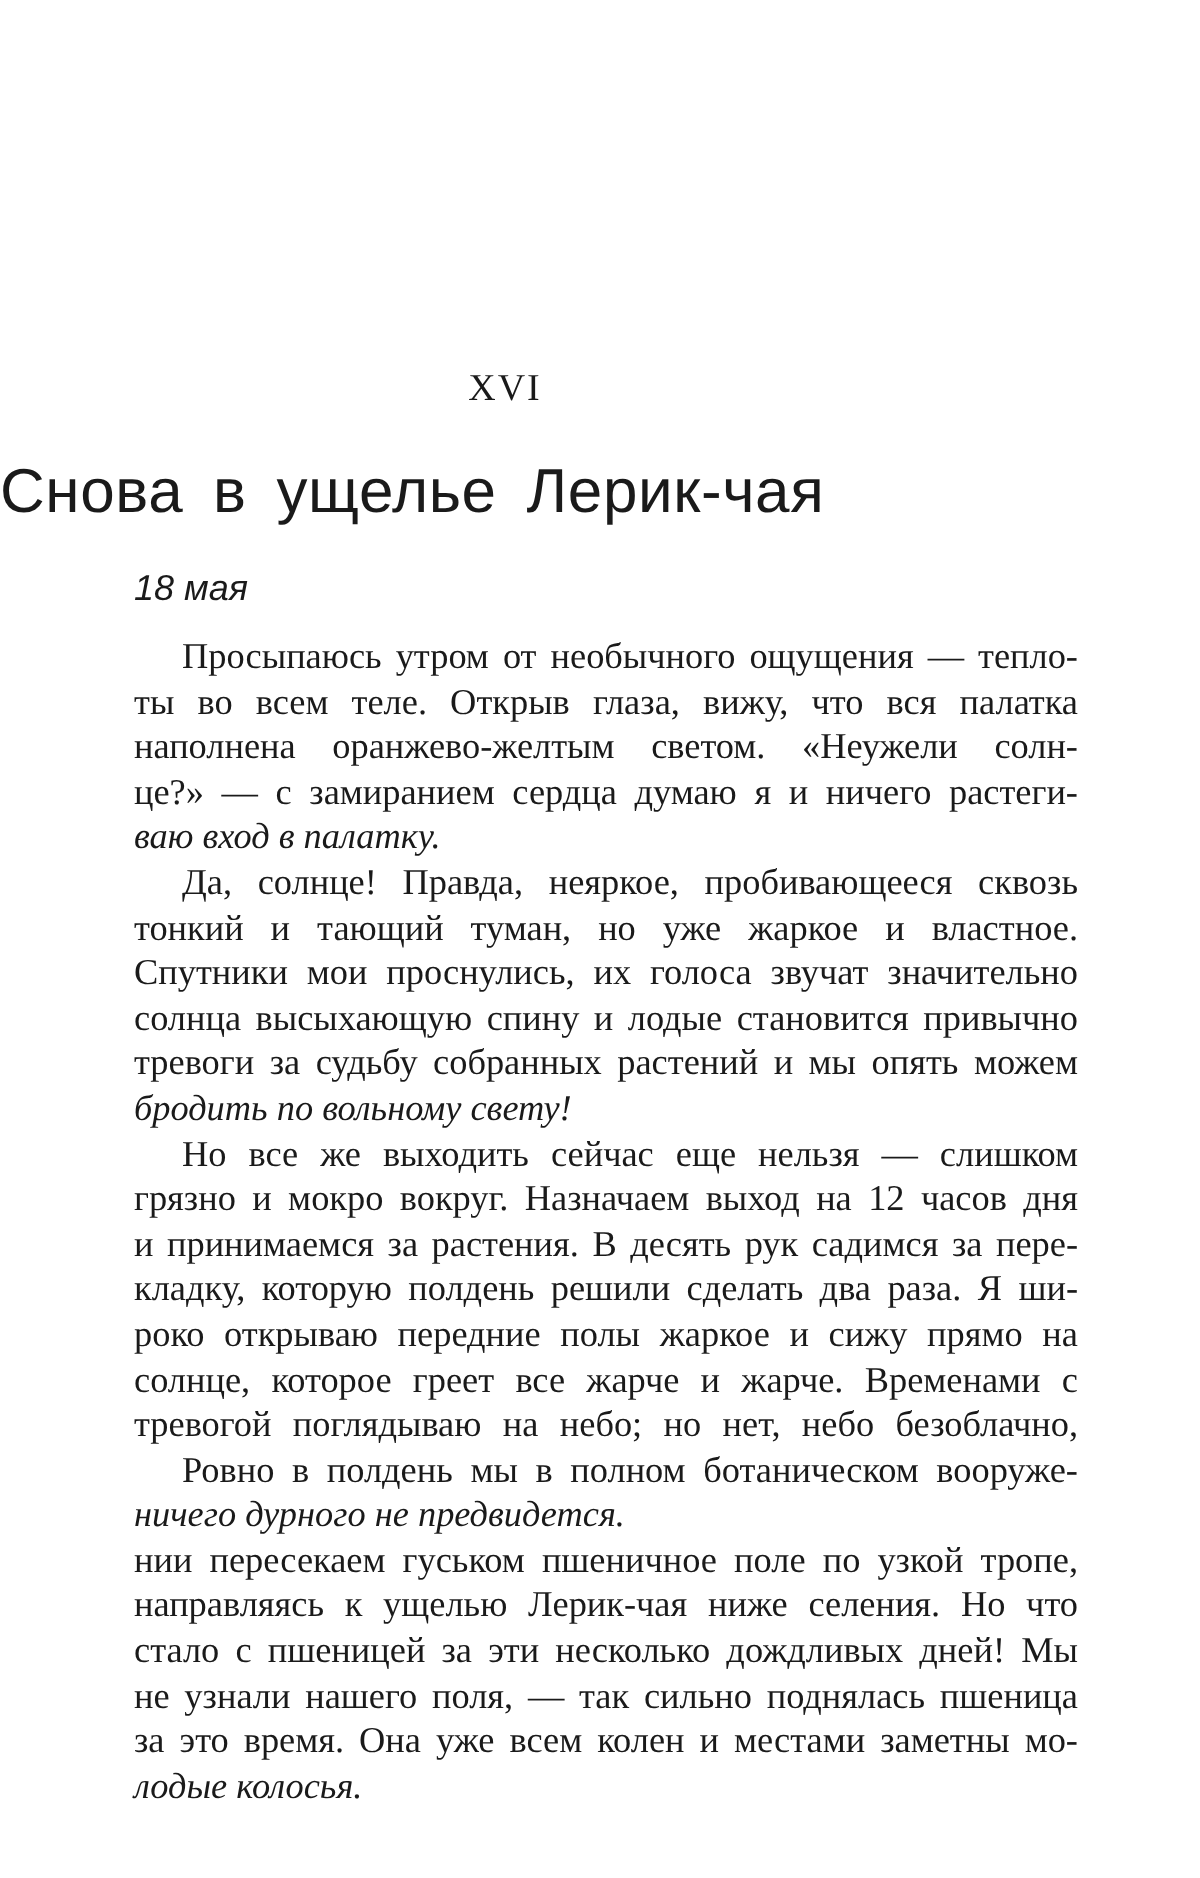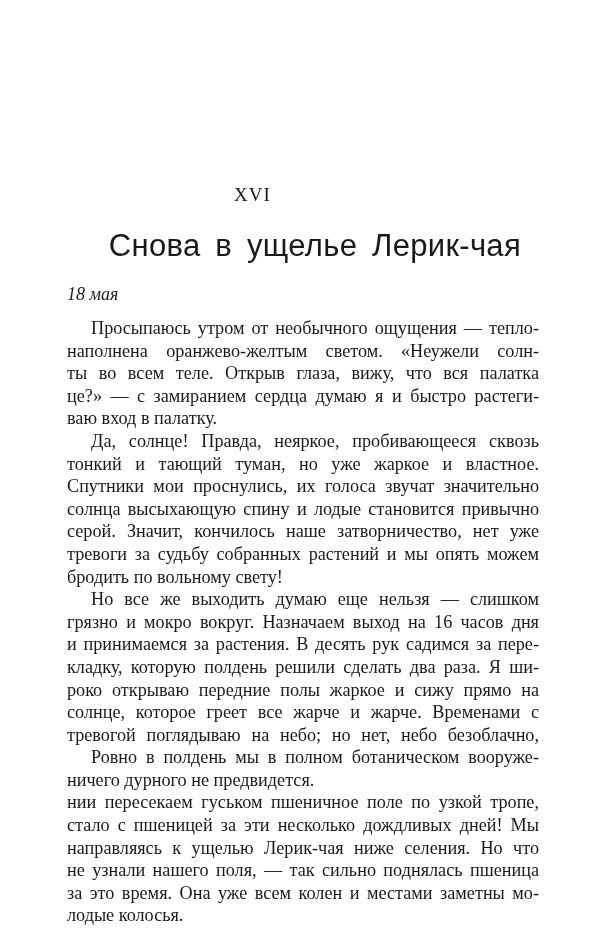--- a/index.html
+++ b/index.html
@@ -28,34 +28,34 @@
       width: 505px;
       text-align: center;
       font-family: "Liberation Serif", "DejaVu Serif", serif;
       font-size: 19px;
       letter-spacing: 1px;
       line-height: 24px;
     }
     .chapter-title {
       position: absolute;
       top: 226px;
-      left: 12px;
+      left: 0;
       width: 509px;
-      text-align: right;
+      text-align: left;
       font-family: "Liberation Sans", "DejaVu Sans", sans-serif;
       font-size: 31px;
       line-height: 40px;
       word-spacing: 6px;
       letter-spacing: 0.3px;
     }
     .entry-date {
       position: absolute;
       top: 283px;
       left: 67px;
-      font-family: Liberation Serif, serif;
+      font-family: Liberation Sans, sans-serif;
       font-style: italic;
       font-size: 18px;
       line-height: 22px;
     }
     .body-text {
       position: absolute;
       top: 317px;
       left: 67px;
       width: 472px;
       font-family: "Liberation Serif", "DejaVu Serif", serif;
@@ -67,57 +67,57 @@
       white-space: nowrap;
       text-align: justify;
       text-align-last: justify;
       height: 22.6px;
     }
     .line.indent {
       padding-left: 24px;
     }
     .line.last {
       text-align-last: left;
+      font-style: italic;
     }
   </style>
 </head>
 <body>
 
 <div class="page">
   <div class="chapter-number">XVI</div>
   <div class="chapter-title">Снова в ущелье Лерик-чая</div>
   <div class="entry-date">18 мая</div>
 
   <div class="body-text">
 
     <span class="line indent">Просыпаюсь утром от необычного ощущения — тепло-</span>
+    <span class="line">ты во всем теле. Открыв глаза, вижу, что вся палатка</span>
     <span class="line">наполнена оранжево-желтым светом. «Неужели солн-</span>
-    <span class="line">ты во всем теле. Открыв глаза, вижу, что вся палатка</span>
-    <span class="line">це?» — с замиранием сердца думаю я и быстро растеги-</span>
+    <span class="line">це?» — с замиранием сердца думаю я и ничего растеги-</span>
     <span class="line last">ваю вход в палатку.</span>
 
     <span class="line indent">Да, солнце! Правда, неяркое, пробивающееся сквозь</span>
     <span class="line">тонкий и тающий туман, но уже жаркое и властное.</span>
     <span class="line">Спутники мои проснулись, их голоса звучат значительно</span>
     <span class="line">солнца высыхающую спину и лодые становится привычно</span>
-    <span class="line">серой. Значит, кончилось наше затворничество, нет уже</span>
     <span class="line">тревоги за судьбу собранных растений и мы опять можем</span>
     <span class="line last">бродить по вольному свету!</span>
 
-    <span class="line indent">Но все же выходить думаю еще нельзя — слишком</span>
-    <span class="line">грязно и мокро вокруг. Назначаем выход на 16 часов дня</span>
+    <span class="line indent">Но все же выходить сейчас еще нельзя — слишком</span>
+    <span class="line">грязно и мокро вокруг. Назначаем выход на 12 часов дня</span>
     <span class="line">и принимаемся за растения. В десять рук садимся за пере-</span>
     <span class="line">кладку, которую полдень решили сделать два раза. Я ши-</span>
     <span class="line">роко открываю передние полы жаркое и сижу прямо на</span>
     <span class="line">солнце, которое греет все жарче и жарче. Временами с</span>
     <span class="line">тревогой поглядываю на небо; но нет, небо безоблачно,</span>
     <span class="line indent">Ровно в полдень мы в полном ботаническом вооруже-</span>
 
     <span class="line last">ничего дурного не предвидется.</span>
     <span class="line">нии пересекаем гуськом пшеничное поле по узкой тропе,</span>
+    <span class="line">направляясь к ущелью Лерик-чая ниже селения. Но что</span>
     <span class="line">стало с пшеницей за эти несколько дождливых дней! Мы</span>
-    <span class="line">направляясь к ущелью Лерик-чая ниже селения. Но что</span>
     <span class="line">не узнали нашего поля, — так сильно поднялась пшеница</span>
     <span class="line">за это время. Она уже всем колен и местами заметны мо-</span>
     <span class="line last">лодые колосья.</span>
 
   </div>
 </div>
 
 </body></html>

